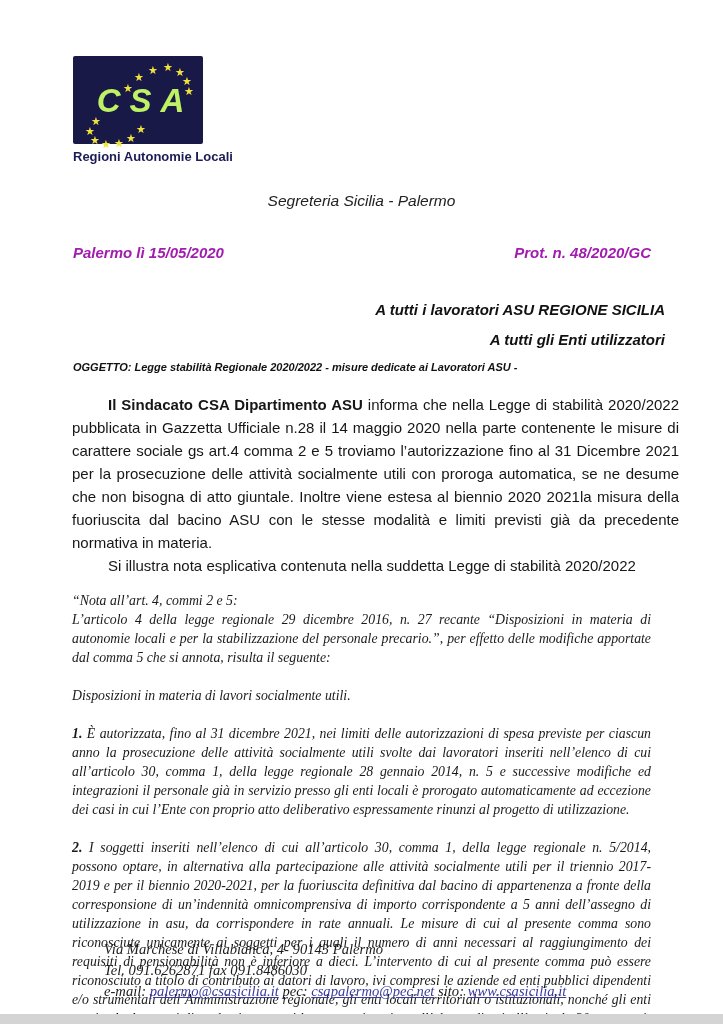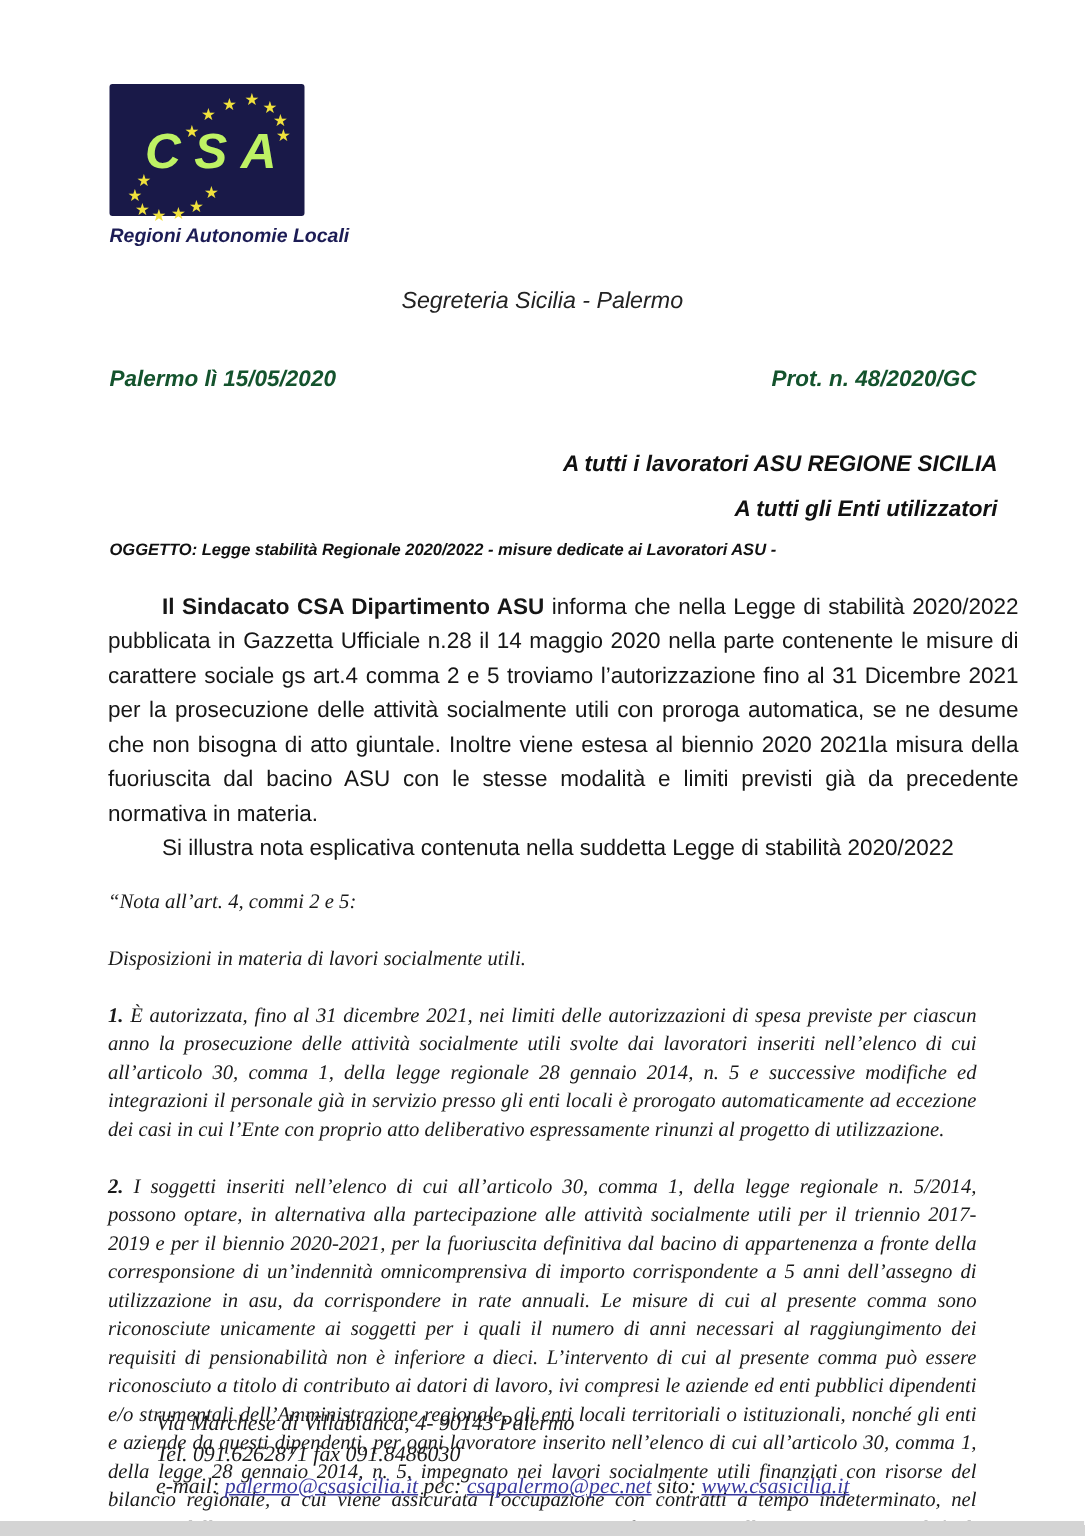--- a/index.html
+++ b/index.html
@@ -26,33 +26,33 @@
     position:absolute; top: 26px; left: 4px; width: 100%;
     text-align:center; color:#bef264;
     font-weight: bold; font-style: italic;
     font-size: 33px; letter-spacing: 9px; padding-left: 6px;
     box-sizing: border-box;
     font-family: "Liberation Sans", sans-serif;
   }
   .star { position:absolute; color:#f0e13c; font-size: 11px; line-height: 11px; }
   .csa-caption {
     margin-top: 5px; color: #1c1c55;
-    font-weight: bold; font-style: italic; font-size: 13px;
+    font-weight: bold; font-size: 13px;
     white-space: nowrap;
   }
 
   .cisal-block { width: 290px; text-align:center; }
   .cisal-caption {
     margin-top: 6px; color:#191919;
     font-weight: bold; font-size: 10.5px; white-space: nowrap;
   }
 
   
   .office-line { margin-top: 28px; text-align:center; font-style: italic; font-weight: 500; font-size: 15.5px; color:#222; }
-  .meta-row { display:flex; justify-content:space-between; margin: 34px 72px 0 73px; font-style: italic; font-weight: 600; font-size: 15px; color:#14532d; }
+  .meta-row { display:flex; justify-content:space-between; margin: 34px 72px 0 73px; font-style: italic; font-weight: 600; font-size: 15px; color:#a21caf; }
 
   .recipients { margin: 40px 58px 0 73px; text-align: right; font-weight: bold; font-style: italic; font-size: 15px; color:#111; }
   .recipients div { margin-bottom: 13px; }
 
   .subject { margin: 6px 60px 0 73px; font-weight: bold; font-style: italic; font-size: 11px; color:#111; }
 
   
   .body-text { margin: 20px 44px 0 72px; font-size: 15px; line-height: 23px; text-align: justify; color:#161616; }
   .body-text .indent { text-indent: 36px; }
   .lead-bold { font-weight: bold; }
@@ -122,20 +122,21 @@
 
   <div class="body-text">
     <div class="indent para">
       <span class="lead-bold">Il Sindacato CSA Dipartimento ASU</span><span> informa che nella Legge di stabilità 2020/2022 pubblicata in Gazzetta Ufficiale n.28 il 14 maggio 2020  nella parte contenente le misure di carattere sociale gs art.4 comma 2 e 5 troviamo l’autorizzazione fino al 31 Dicembre 2021 per la prosecuzione delle attività socialmente utili con proroga automatica, se ne desume che non bisogna di atto giuntale. Inoltre viene estesa al biennio 2020 2021la misura della fuoriuscita dal bacino ASU con le stesse modalità e limiti previsti già da precedente normativa in materia.</span>
     </div>
     <div class="body-line2">Si illustra nota esplicativa contenuta nella suddetta Legge di stabilità 2020/2022</div>
   </div>
 
   <div class="note">
     <div>“Nota all’art. 4, commi 2 e 5:</div>
+    <div class="para">L’articolo 4 della legge regionale 29 dicembre 2016, n. 27 recante “Disposizioni in materia di autonomie locali e per la stabilizzazione del personale precario.”, per effetto delle modifiche apportate dal comma 5 che si annota, risulta il seguente:</div>
     <div class="gap"></div>
     <div>Disposizioni in materia di lavori socialmente utili.</div>
     <div class="gap"></div>
     <div class="para">
       <span class="num">1.</span><span> È autorizzata, fino al 31 dicembre 2021, nei limiti delle autorizzazioni di spesa previste per ciascun anno la prosecuzione delle attività socialmente utili svolte dai lavoratori inseriti nell’elenco di cui all’articolo 30, comma 1, della legge regionale 28 gennaio 2014, n. 5 e successive modifiche ed integrazioni il personale già in servizio presso gli enti locali è prorogato automaticamente ad eccezione dei casi in cui l’Ente con proprio atto deliberativo espressamente rinunzi al progetto di utilizzazione.</span>
     </div>
     <div class="gap"></div>
     <div class="para">
       <span class="num">2.</span><span> I soggetti inseriti nell’elenco di cui all’articolo 30, comma 1, della legge regionale n. 5/2014, possono optare, in alternativa alla partecipazione alle attività socialmente utili per il triennio 2017-2019 e per il biennio 2020-2021, per la fuoriuscita definitiva dal bacino di appartenenza a fronte della corresponsione di un’indennità omnicomprensiva di importo corrispondente a 5 anni dell’assegno di utilizzazione in asu, da corrispondere in rate annuali. Le misure di cui al presente comma sono riconosciute unicamente ai soggetti per i quali il numero di anni necessari al raggiungimento dei requisiti di pensionabilità non è inferiore a dieci. L’intervento di cui al presente comma può essere riconosciuto a titolo di contributo ai datori di lavoro, ivi compresi le aziende ed enti pubblici dipendenti e/o strumentali dell’Amministrazione regionale, gli enti locali territoriali o istituzionali, nonché gli enti e aziende da questi dipendenti, per ogni lavoratore inserito nell’elenco di cui all’articolo 30, comma 1, della legge 28 gennaio 2014, n. 5, impegnato nei lavori socialmente utili finanziati con risorse del bilancio regionale, a cui viene assicurata l’occupazione con contratti a tempo indeterminato, nel rispetto della vigente normativa, con un compenso non inferiore a quello percepito in qualità di lavoratore socialmente utile.”</span>
     </div>

